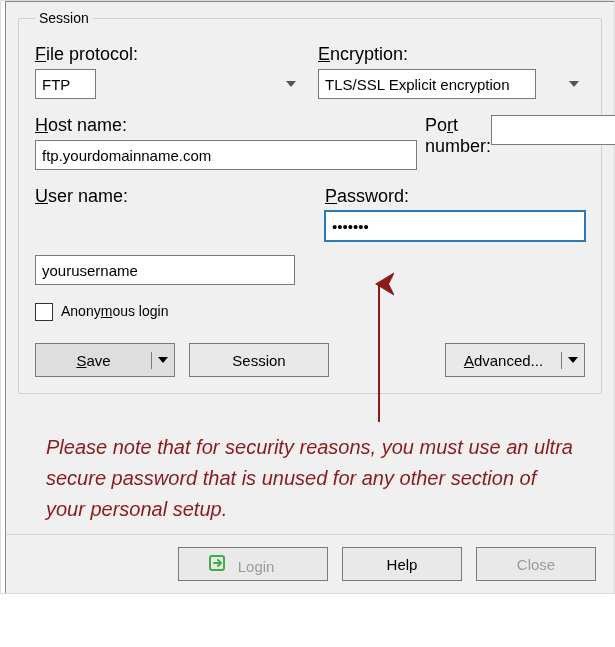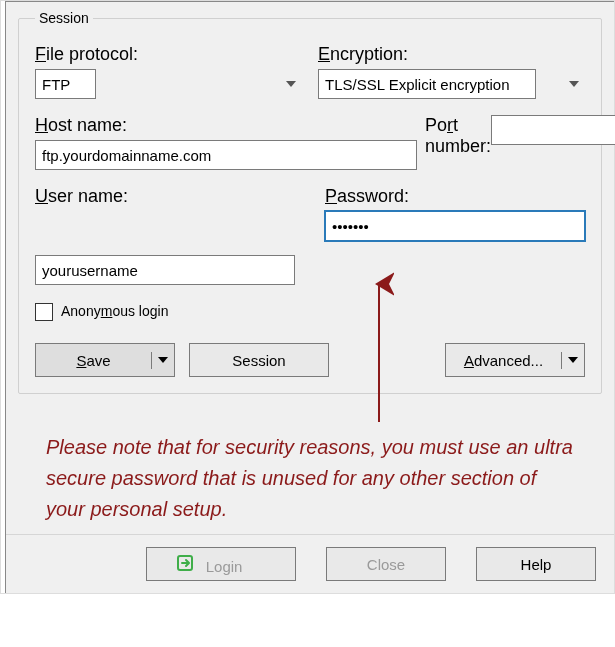--- a/index.html
+++ b/index.html
@@ -29,21 +29,21 @@
   .btn{height:34px;border:1px solid #7a7a7a;background:#e9e9e9;display:flex;align-items:center;justify-content:center;font-size:15px;box-sizing:border-box;cursor:pointer}
   .btn.primary{background:#dedede}
   .btn.split{display:flex;padding:0;width:140px}
   .btn.split .main{flex:1;display:flex;align-items:center;justify-content:center;border-right:1px solid #7a7a7a}
   .btn.split .dd{width:22px;display:flex;align-items:center;justify-content:center}
   .btn.split .dd .tri{width:0;height:0;border-left:5px solid transparent;border-right:5px solid transparent;border-top:6px solid #000}
   .btn.plain{width:140px}
   .spacer{flex:1}
   .note{position:absolute;left:40px;top:430px;right:40px;font-family:Liberation Sans, sans-serif;font-style:italic;color:#8b1a1a;font-size:20px;line-height:1.55}
   .arrow{position:absolute;left:358px;top:270px}
-  .bottombar{position:absolute;left:0;right:0;bottom:0;padding:12px 18px;display:flex;gap:30px;justify-content:flex-end;border-top:1px solid #d6d6d6;background:#f0f0f0}
+  .bottombar{position:absolute;left:0;right:0;bottom:0;padding:12px 18px;display:flex;gap:14px;justify-content:flex-end;border-top:1px solid #d6d6d6;background:#f0f0f0}
   .btn.disabled{color:#9a9a9a}
   .btn.disabled .tri{border-top-color:#9a9a9a}
   .login-ico{width:18px;height:18px;margin-right:8px;display:inline-block}
   .btn.login{width:150px;display:flex;padding:0}
 </style>
 </head>
 <body>
 
 <div class="canvas">
   <div class="window">
@@ -161,18 +161,18 @@
                 <rect x="2" y="2" width="14" height="14" rx="2" fill="none" stroke="#3fae49" stroke-width="2"></rect>
                 <path d="M6 9 h6 M10 6 l3 3 -3 3" fill="none" stroke="#3fae49" stroke-width="2" stroke-linecap="round" stroke-linejoin="round"></path>
               </svg>
           </span>
           <span>Login</span>
         </div>
         <div class="dd" style="width:24px;display:flex;align-items:center;justify-content:center">
             <div class="tri"></div>
           </div>
       </div>
+      <div class="btn plain" style="width:120px">Help</div>
       <div class="btn plain disabled" style="width:120px">Close</div>
-      <div class="btn plain" style="width:120px">Help</div>
     </div>
 
   </div>
 </div>
 
 </body></html>

